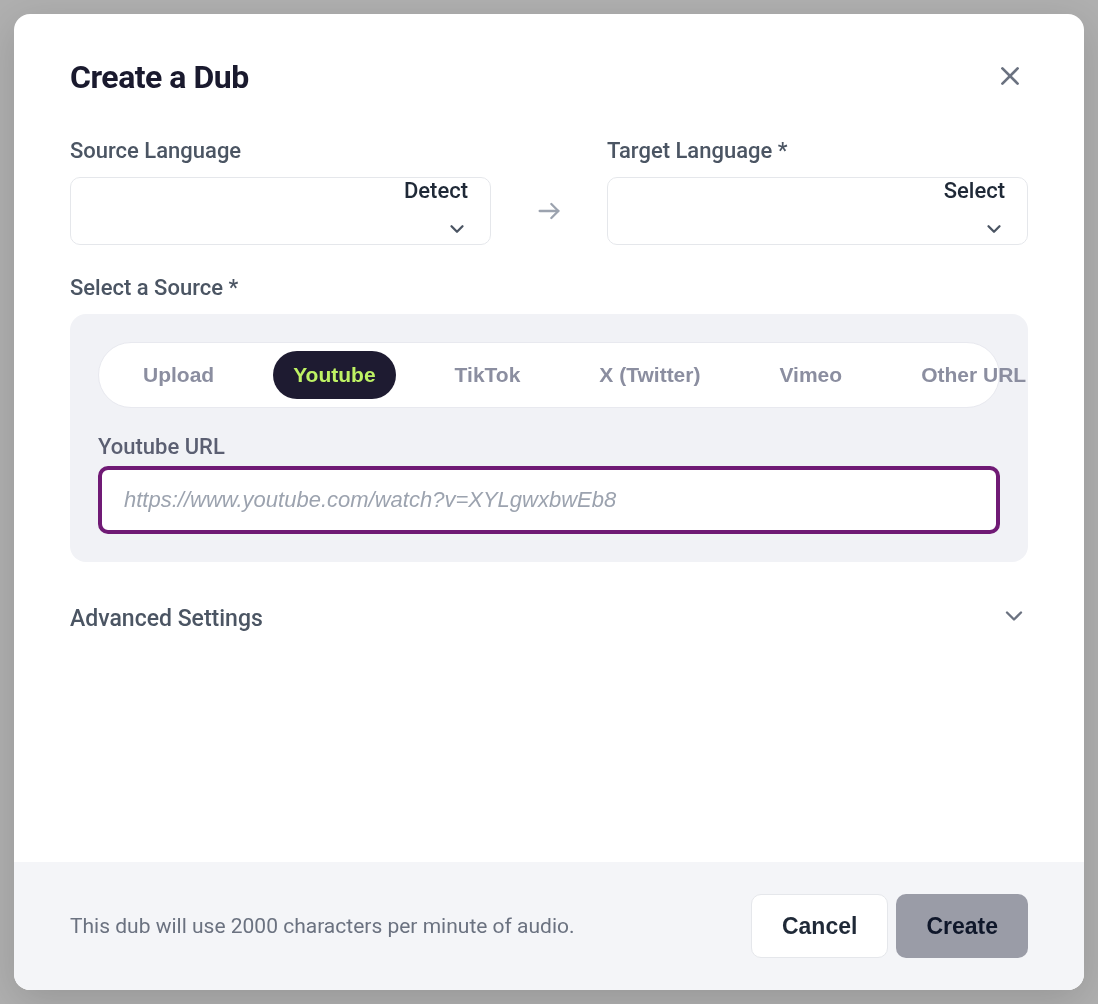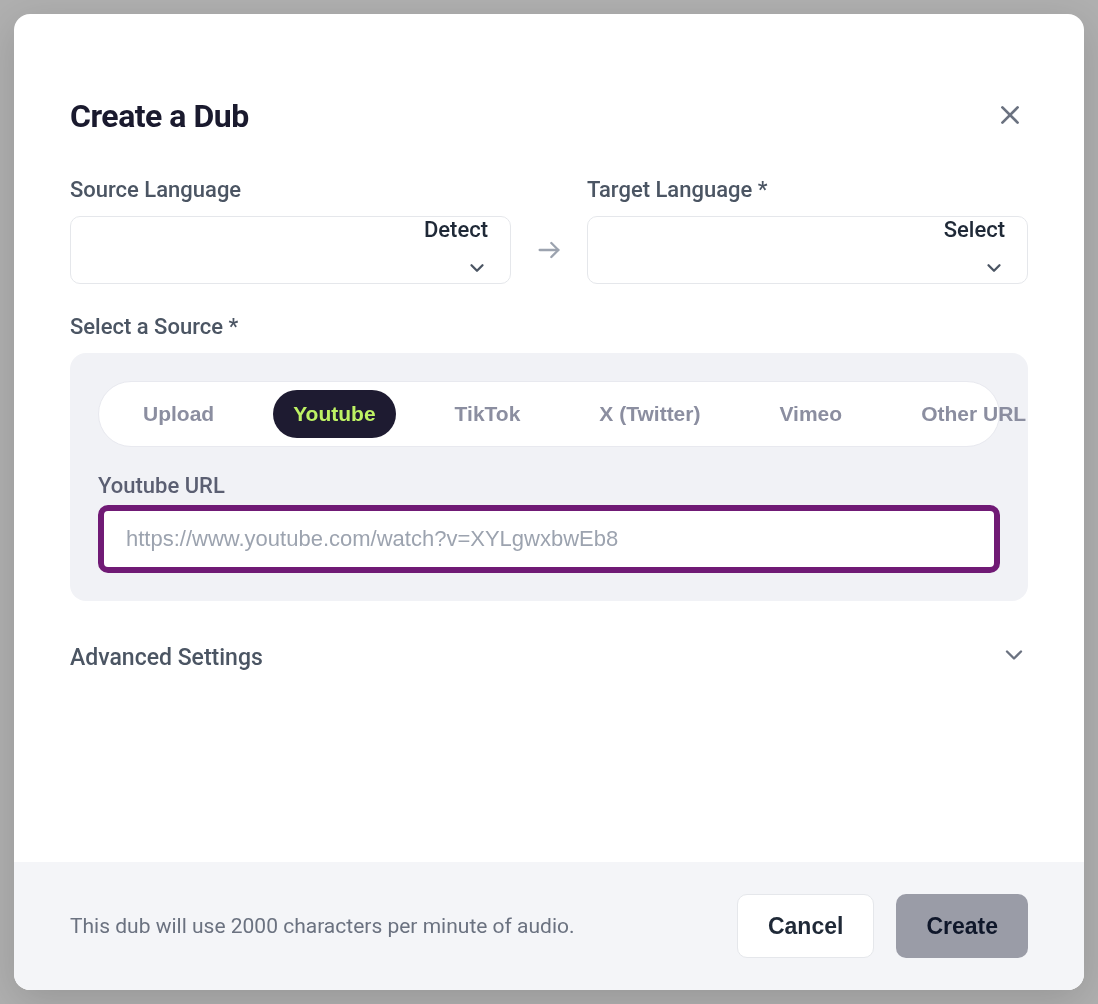--- a/index.html
+++ b/index.html
@@ -20,21 +20,21 @@
       background: #ffffff;
       border-radius: 16px;
       width: 1070px;
       height: 976px;
       display: flex;
       flex-direction: column;
       overflow: hidden;
       box-shadow: 0 10px 40px rgba(0,0,0,0.15);
     }
     .modal-body {
-      padding: 83px 56px 30px 56px;
+      padding: 44px 56px 30px 56px;
       flex: 1;
     }
     .modal-header {
       display: flex;
       justify-content: space-between;
       align-items: center;
       margin-bottom: 42px;
     }
     .modal-title {
       font-size: 32px;
@@ -75,21 +75,21 @@
       padding: 0 22px;
       font-size: 22px;
       color: #1a1a2e;
       font-weight: 600;
       background: #ffffff;
       outline: none;
     }
     .lang-row {
       display: flex;
       align-items: flex-end;
-      gap: 24px;
+      gap: 44px;
       margin-bottom: 30px;
     }
     .lang-col {
       flex: 1;
     }
     .lang-arrow {
       height: 68px;
       display: flex;
       align-items: center;
       justify-content: center;
@@ -150,27 +150,28 @@
       border: none;
       white-space: nowrap;
     }
     .source-tab.active {
       background: #1e1b31;
       color: #bef264;
     }
     .url-input {
       width: 100%;
       height: 68px;
-      border: 6px solid #701a75;
+      border: 4px solid #701a75;
       border-radius: 10px;
       padding: 0 22px;
       font-size: 22px;
       color: #9ca3af;
       background: #ffffff;
       outline: none;
+      font-style: italic;
     }
     .url-input::placeholder {
       color: #9ca3af;
     }
     .advanced-row {
       display: flex;
       justify-content: space-between;
       align-items: center;
       margin-top: 40px;
       cursor: pointer;
@@ -193,21 +194,21 @@
       display: flex;
       justify-content: space-between;
       align-items: center;
     }
     .footer-note {
       font-size: 21px;
       color: #6b7280;
     }
     .footer-buttons {
       display: flex;
-      gap: 22px;
+      gap: 8px;
     }
     .btn {
       height: 64px;
       padding: 0 30px;
       border-radius: 10px;
       font-size: 23px;
       font-weight: 600;
       cursor: pointer;
       border: none;
       display: flex;

